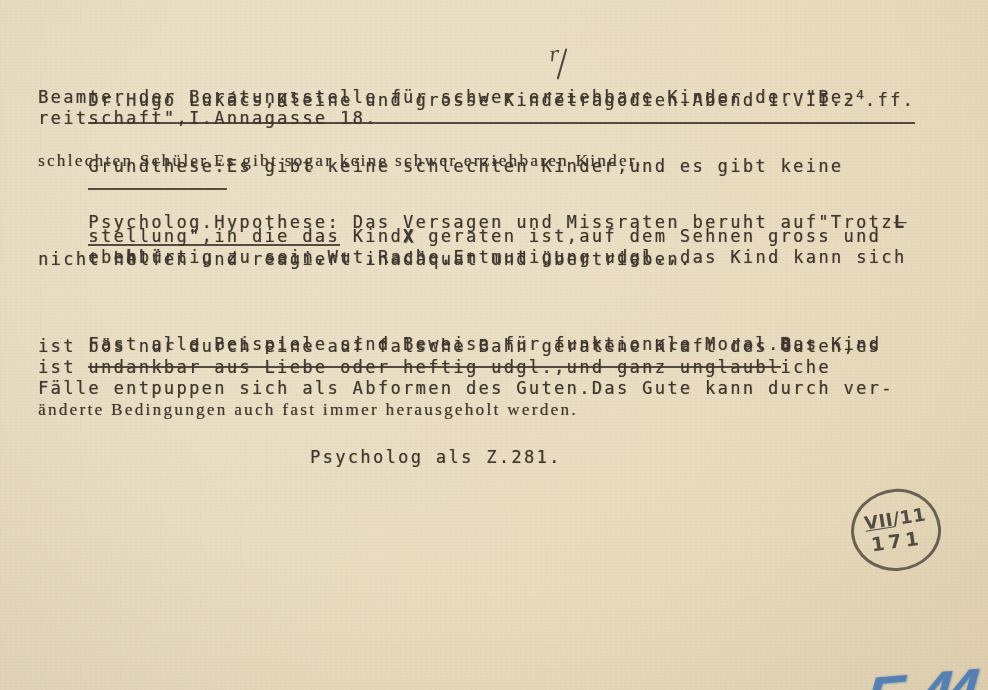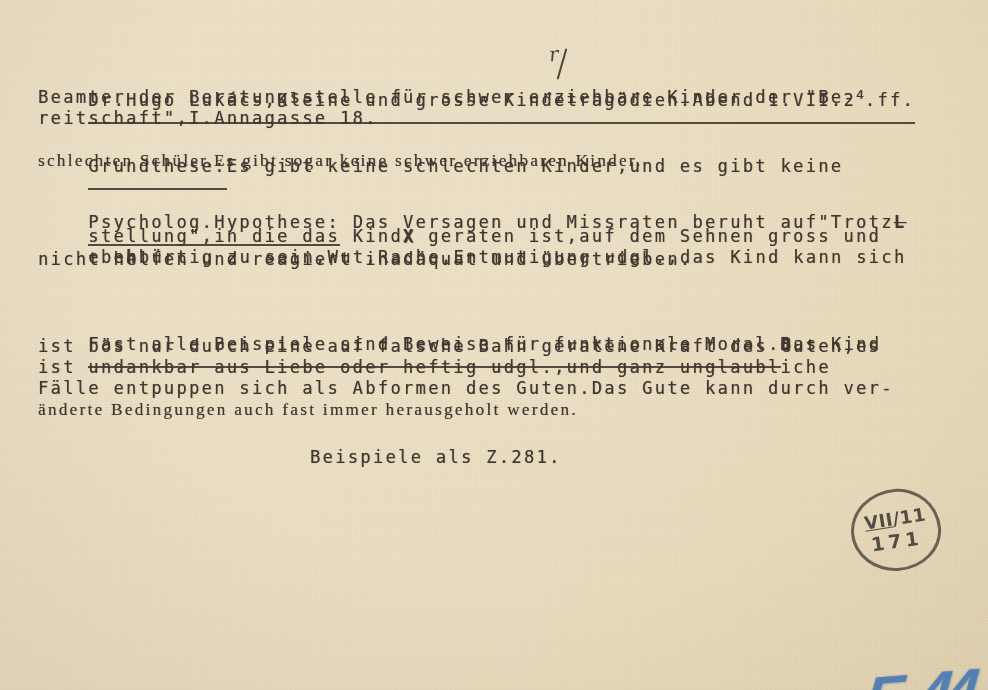--- a/index.html
+++ b/index.html
@@ -121,21 +121,21 @@
   </div>
 
   <div class="line" style="top:316px;">
     <span class="ul" style="">Fast alle Beispiele sind Beweise für funktionale Moral.</span><span class="ovr-under">B</span><span class="ovr-top">D</span><span>as Kind</span>
   </div>
   <div class="line" style="top:337px;"><span>ist bös nur durch eine auf falsche Bahn geratene Kraft des Guten,es</span></div>
   <div class="line" style="top:358px;"><span>ist undankbar aus Liebe oder heftig udgl.,und ganz unglaubliche</span></div>
   <div class="line" style="top:379px;"><span>Fälle entpuppen sich als Abformen des Guten.Das Gute kann durch ver-</span></div>
   <div class="line" style="top:400px;font-family:Liberation Serif, serif;"><span>änderte Bedingungen auch fast immer herausgeholt werden.</span></div>
 
-  <div class="line" style="top:448px;left:310px;"><span>Beispiele als Z.281.</span></div>
+  <div class="line" style="top:448px;left:310px;"><span>Psycholog als Z.281.</span></div>
 
   <div class="stamp">
     <div class="stamp-line1"><span class="stamp-roman">VII</span><span>/11</span></div>
     <div class="stamp-line2">171</div>
   </div>
 
   <div class="blue-mark">
     <span>E</span><span class="num">44</span>
   </div>
 </div>

